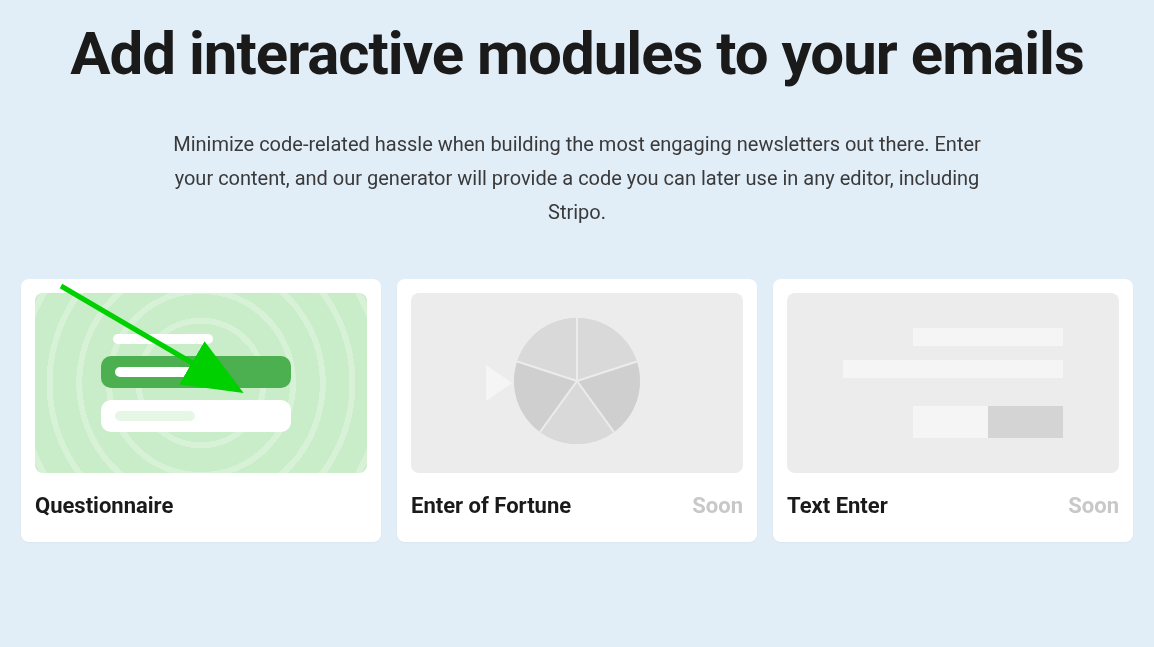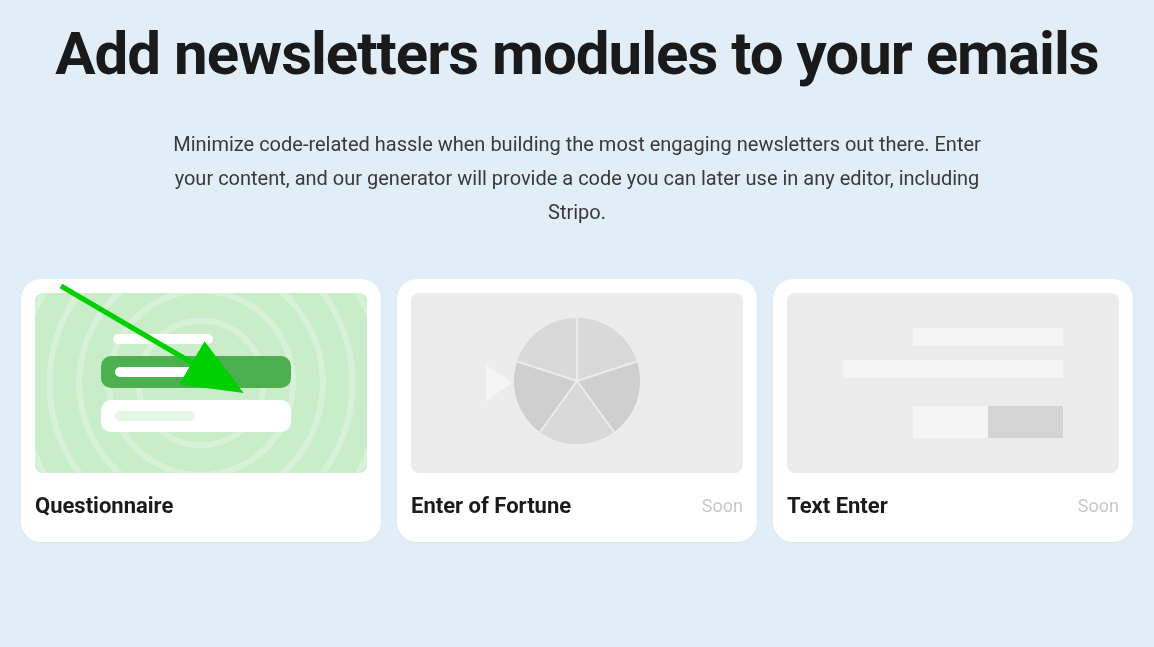--- a/index.html
+++ b/index.html
@@ -38,21 +38,21 @@
       margin-right: auto;
     }
     .cards {
       display: flex;
       gap: 16px;
       margin-top: 50px;
       justify-content: center;
     }
     .card {
       background: #ffffff;
-      border-radius: 20px;
+      border-radius: 8px;
       padding: 14px 14px 24px 14px;
       width: 360px;
       box-shadow: 0 1px 2px rgba(0,0,0,0.03);
     }
     .card-preview {
       border-radius: 8px;
       height: 180px;
       width: 100%;
       position: relative;
       overflow: hidden;
@@ -62,22 +62,22 @@
       justify-content: space-between;
       align-items: center;
       margin-top: 20px;
     }
     .card-title {
       font-size: 22px;
       font-weight: 700;
       color: #1a1a1a;
     }
     .card-badge {
-      font-size: 18px;
-      font-weight: 400;
+      font-size: 22px;
+      font-weight: 700;
       color: #c8c8c8;
     }
     
     .preview-questionnaire {
       background: #c9edc9;
       display: flex;
       align-items: center;
       justify-content: center;
     }
     .preview-questionnaire::before {
@@ -191,21 +191,21 @@
       left: 55px;
       top: 280px;
       pointer-events: none;
       z-index: 10;
     }
   </style>
 </head>
 <body>
 
 <div class="container">
-  <h1 class="heading">Add newsletters modules to your emails</h1>
+  <h1 class="heading">Add interactive modules to your emails</h1>
   <p class="subheading">Minimize code-related hassle when building the most engaging newsletters out there. Enter your content, and our generator will provide a code you can later use in any editor, including Stripo.</p>
 
   <div class="cards">
 
     <div class="card">
       <div class="card-preview preview-questionnaire">
         <div class="q-options">
           <div class="q-line-small"></div>
           <div class="q-option selected">
               <div class="q-option-inner"></div>

